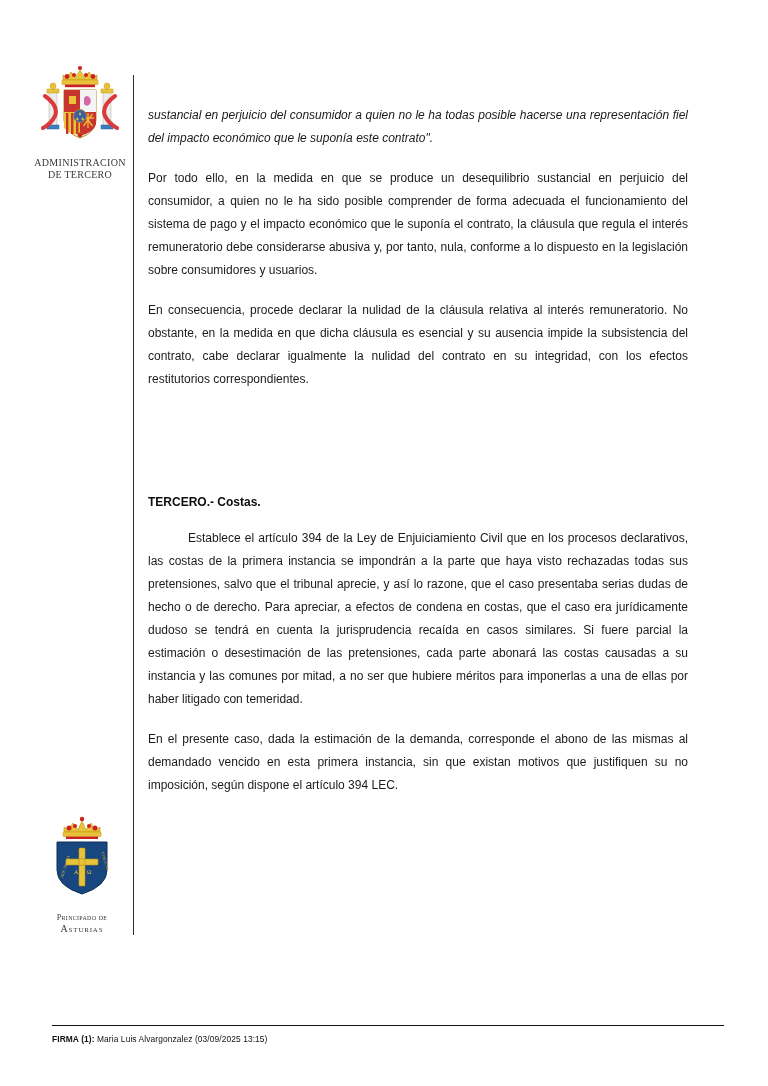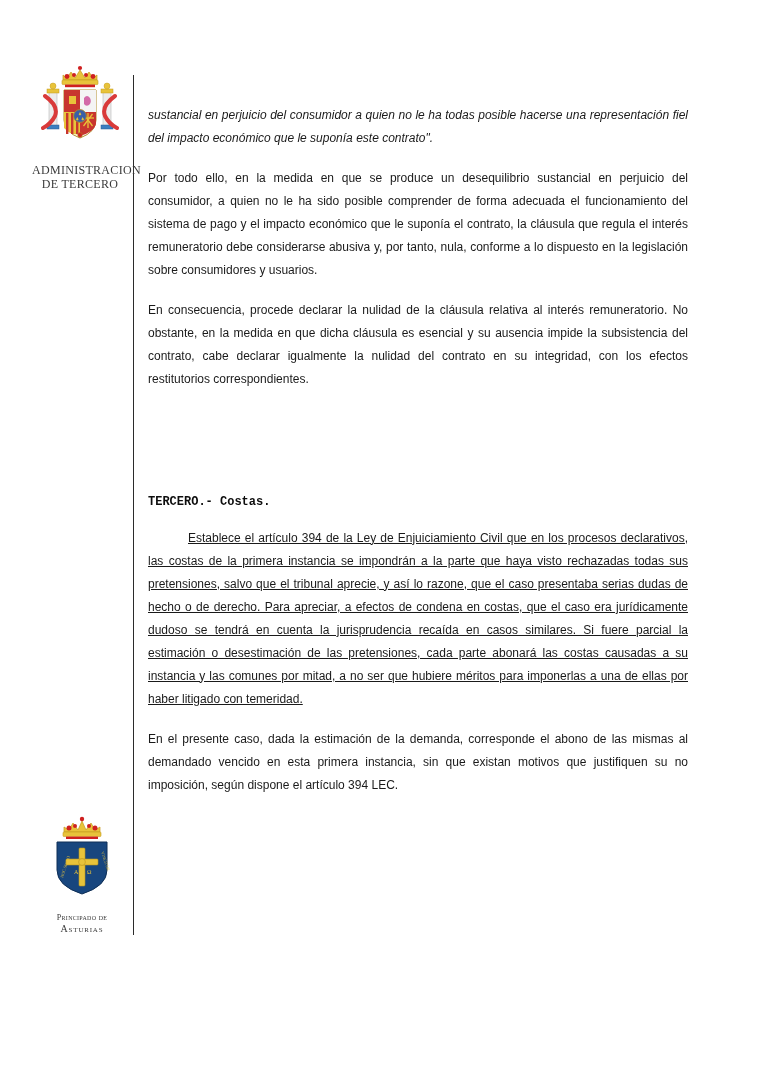--- a/index.html
+++ b/index.html
@@ -37,22 +37,22 @@
 
   .emblem-art { display: block; margin: 0 auto; }
 
   .emblem-caption {
     font-family: "Liberation Serif", serif;
     color: #3a3a3a;
     letter-spacing: .3px;
     line-height: 1.18;
   }
   .caption-es {
-    font-size: 12px;
-    margin-top: 19px;
+    font-size: 10px;
+    margin-top: 13px;
   }
   .caption-as {
     font-size: 8.2px;
     margin-top: 15px;
     font-variant: small-caps;
   }
   .caption-as .line2 {
     font-size: 10px;
     letter-spacing: .8px;
   }
@@ -68,31 +68,31 @@
   }
   p.para {
     margin: 0 0 17px 0;
     font-size: 12px;
     line-height: 1.92;
     color: #1a1a1a;
     text-align: justify;
     text-justify: inter-word;
   }
   p.italic { font-style: italic; }
-  p.indent { text-indent: 40px; text-decoration: underline; }
+  p.indent { text-indent: 40px; }
   p.tight { }
 
   .section-head {
     margin: 0 0 14px 0;
     font-size: 12px;
     font-weight: bold;
     color: #0d0d0d;
     line-height: 1.6;
   }
-  .gap-before { margin-top: 102px; font-family: Liberation Mono, monospace; }
+  .gap-before { margin-top: 102px; }
 
   
   .footer {
     position: absolute;
     left: 52px;
     top: 1025px;
     width: 672px;
   }
   .footer-rule {
     width: 100%;
@@ -228,14 +228,21 @@
     <p class="para">En consecuencia, procede declarar la nulidad de la cláusula relativa al interés remuneratorio. No obstante, en la medida en que dicha cláusula es esencial y su ausencia impide la subsistencia del contrato, cabe declarar igualmente la nulidad del contrato en su integridad, con los efectos restitutorios correspondientes.</p>
 
     <div class="section-head gap-before">TERCERO.- Costas.</div>
 
     <p class="para indent">Establece el artículo 394 de la Ley de Enjuiciamiento Civil que en los procesos declarativos, las costas de la primera instancia se impondrán a la parte que haya visto rechazadas todas sus pretensiones, salvo que el tribunal aprecie, y así lo razone, que el caso presentaba serias dudas de hecho o de derecho. Para apreciar, a efectos de condena en costas, que el caso era jurídicamente dudoso se tendrá en cuenta la jurisprudencia recaída en casos similares. Si fuere parcial la estimación o desestimación de las pretensiones, cada parte abonará las costas causadas a su instancia y las comunes por mitad, a no ser que hubiere méritos para imponerlas a una de ellas por haber litigado con temeridad.</p>
 
     <p class="para tight">En el presente caso, dada la estimación de la demanda, corresponde el abono de las mismas al demandado vencido en esta primera instancia, sin que existan motivos que justifiquen su no imposición, según dispone el artículo 394 LEC.</p>
 
   </div>
 
+  <div class="footer">
+    <div class="footer-rule"></div>
+    <div class="footer-line">
+      <span class="footer-label">FIRMA (1):</span>
+      <span>Maria Luis Alvargonzalez (03/09/2025 13:15)</span>
+    </div>
+  </div>
 
 </div>
 
 </body></html>

